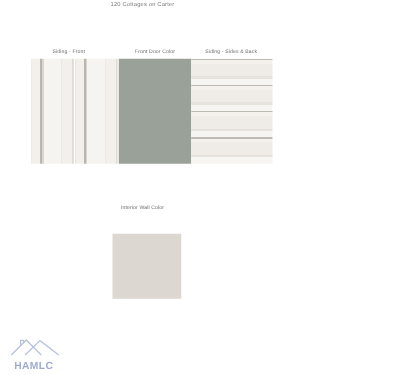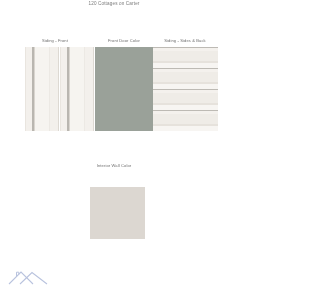--- a/index.html
+++ b/index.html
@@ -180,13 +180,14 @@
 </div>
 
 <div class="logo-block">
   <div class="logo-mark">
     <svg viewBox="0 0 42 18" width="42" height="18">
       <path d="M2 16 L14 4 L26 16" fill="none" stroke="#b9c3de" stroke-width="1.1"></path>
       <path d="M13 16 L25 4.5 L40 16" fill="none" stroke="#b9c3de" stroke-width="1.1"></path>
       <path d="M9.5 8.5 L9.5 4.2 L11.8 4.2 L11.8 6.4" fill="none" stroke="#b9c3de" stroke-width="1"></path>
     </svg>
   </div>
+  <div class="logo-text">HAMLC</div>
 </div>
 
 </body></html>

